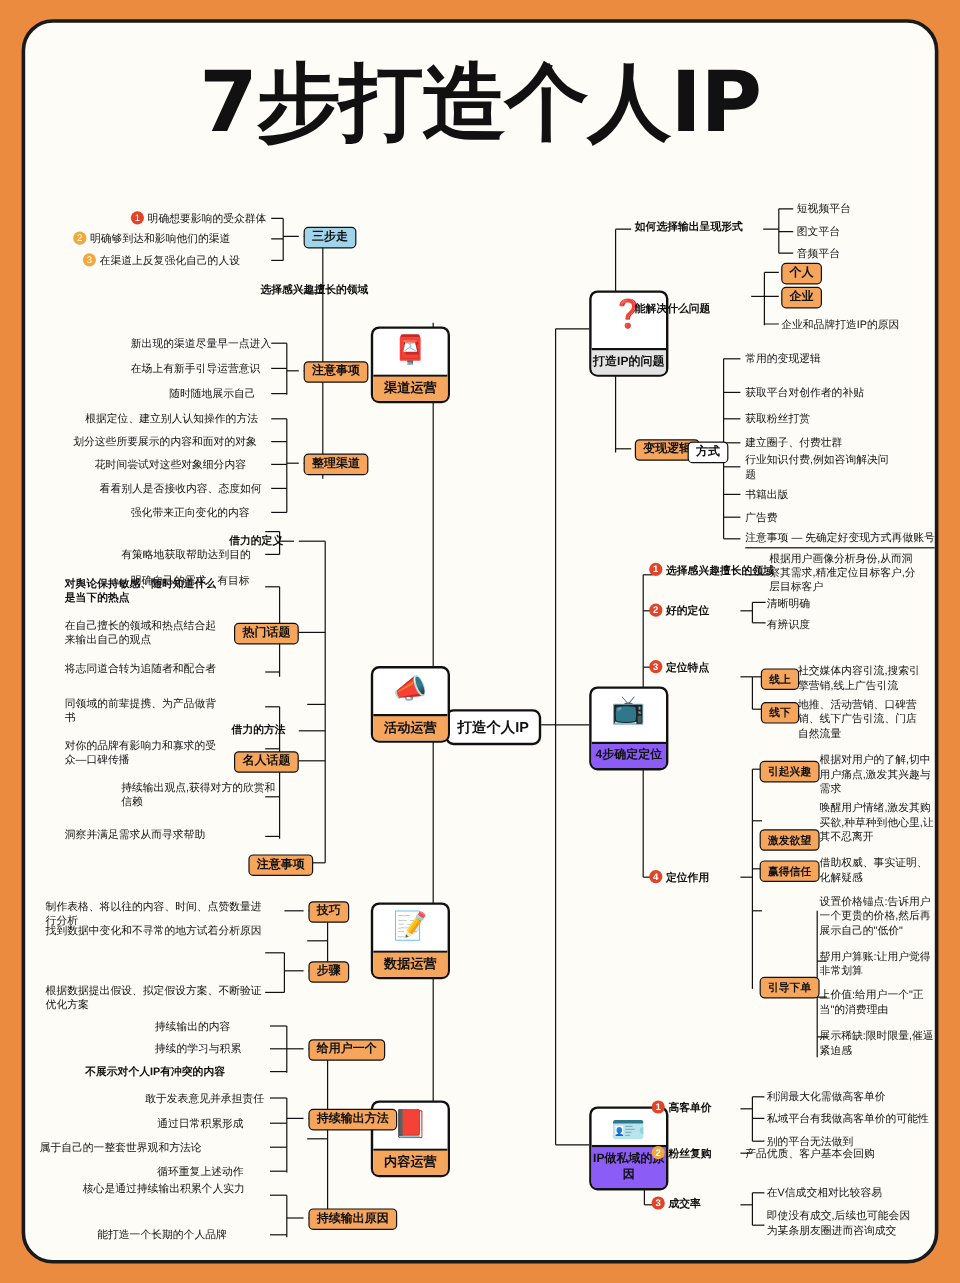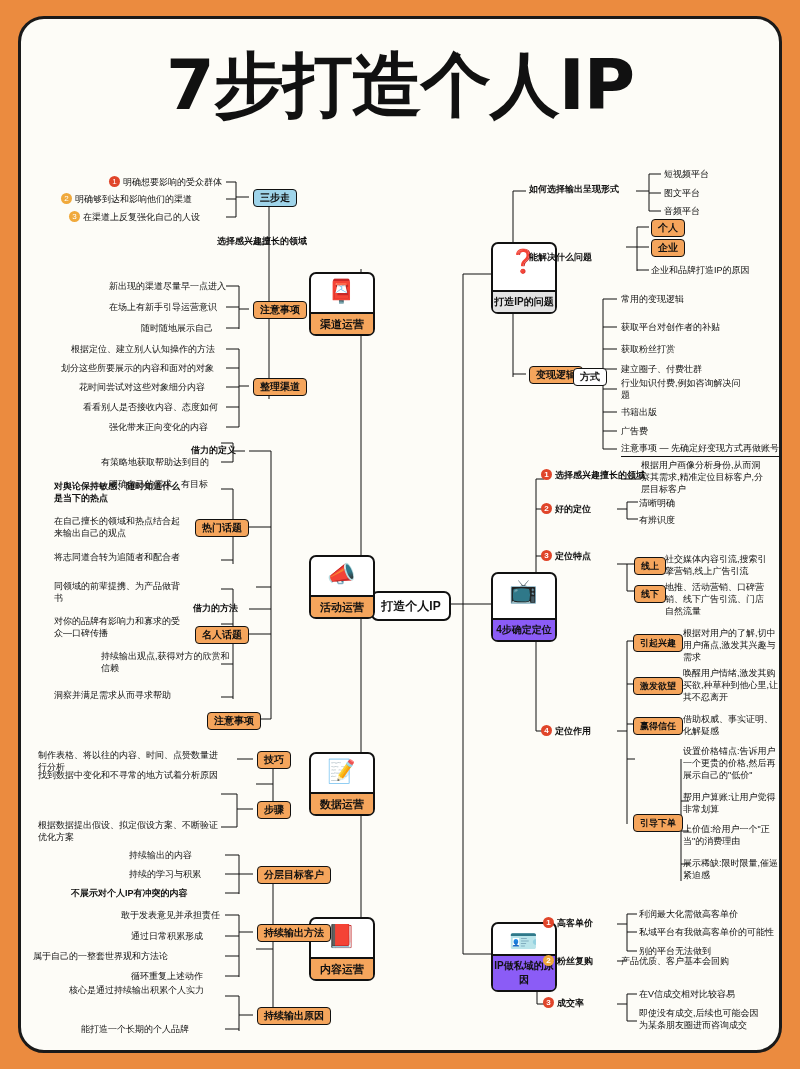--- a/index.html
+++ b/index.html
@@ -334,21 +334,21 @@
     <span class="pill">技巧</span>
   </div>
   <div class="node" style="left:236px;top:782px;">
     <span class="pill">步骤</span>
   </div>
   <div class="node leaf w" style="left:17px;top:730px;width:180px;">制作表格、将以往的内容、时间、点赞数量进行分析</div>
   <div class="node leaf w" style="left:17px;top:750px;width:180px;">找到数据中变化和不寻常的地方试着分析原因</div>
   <div class="node leaf w" style="left:17px;top:800px;width:180px;">根据数据提出假设、拟定假设方案、不断验证优化方案</div>
 
   <div class="node" style="left:236px;top:847px;">
-    <span class="pill">分层目标客户</span>
+    <span class="pill">给用户一个</span>
   </div>
   <div class="node" style="left:236px;top:905px;">
     <span class="pill">持续输出方法</span>
   </div>
   <div class="node" style="left:236px;top:988px;">
     <span class="pill">持续输出原因</span>
   </div>
   <div class="node leaf" style="left:108px;top:830px;">持续输出的内容</div>
   <div class="node leaf" style="left:108px;top:849px;">持续的学习与积累</div>
   <div class="node leaf b" style="left:50px;top:868px;">不展示对个人IP有冲突的内容</div>
@@ -418,21 +418,21 @@
   <div class="node leaf w" style="left:644px;top:534px;width:102px;">社交媒体内容引流,搜索引擎营销,线上广告引流</div>
   <div class="node" style="left:613px;top:566px;">
     <span class="pill" style="font-size:9px;">线下</span>
   </div>
   <div class="node leaf w" style="left:644px;top:562px;width:102px;">地推、活动营销、口碑营销、线下广告引流、门店自然流量</div>
 
   <div class="node" style="left:612px;top:615px;">
     <span class="pill" style="font-size:9px;">引起兴趣</span>
   </div>
   <div class="node leaf w" style="left:662px;top:608px;width:98px;">根据对用户的了解,切中用户痛点,激发其兴趣与需求</div>
-  <div class="node" style="left:612px;top:658px;text-decoration:underline;">
+  <div class="node" style="left:612px;top:672px;text-decoration:underline;">
     <span class="pill" style="font-size:9px;">激发欲望</span>
   </div>
   <div class="node leaf w" style="left:662px;top:648px;width:98px;">唤醒用户情绪,激发其购买欲,种草种到他心里,让其不忍离开</div>
   <div class="node" style="left:612px;top:698px;">
     <span class="pill" style="font-size:9px;">赢得信任</span>
   </div>
   <div class="node leaf w" style="left:662px;top:694px;width:98px;">借助权威、事实证明、化解疑感</div>
   <div class="node" style="left:612px;top:795px;">
     <span class="pill" style="font-size:9px;">引导下单</span>
   </div>

